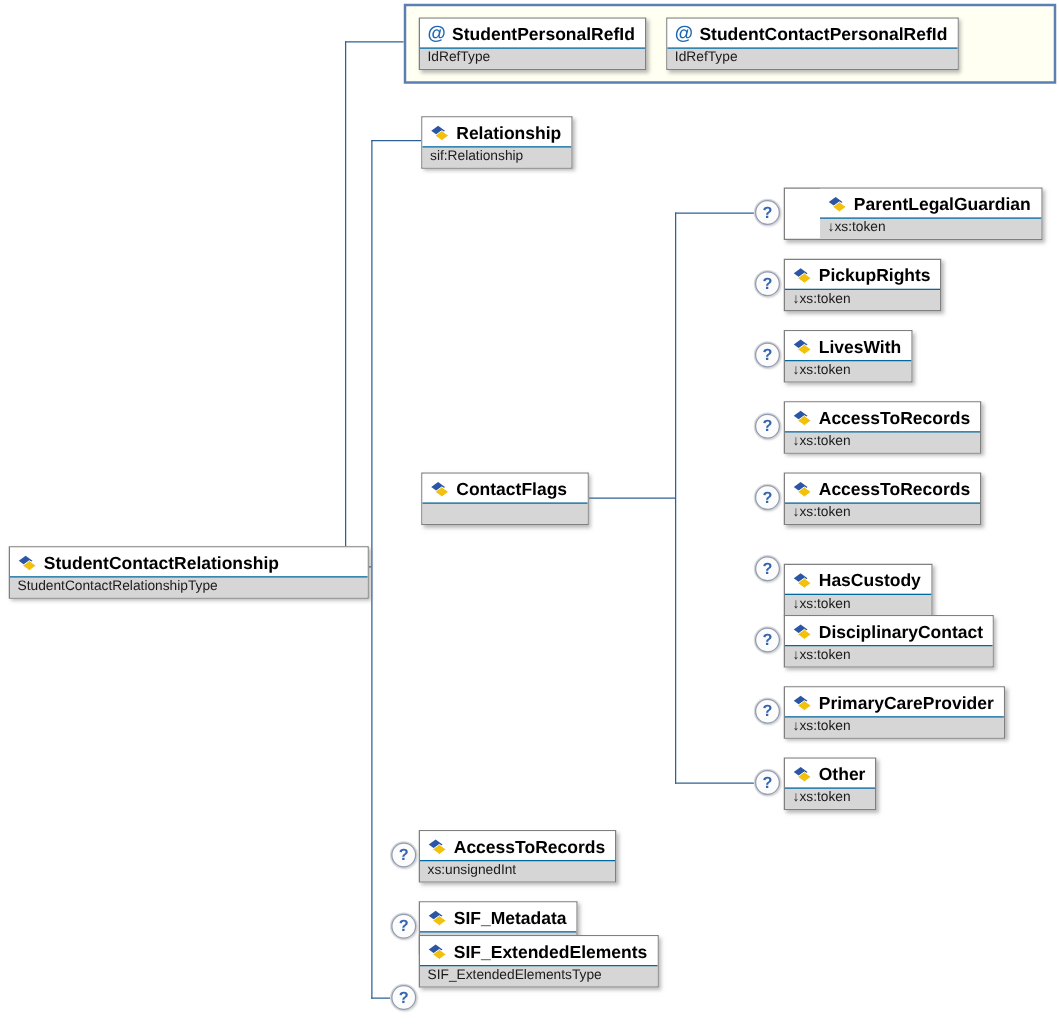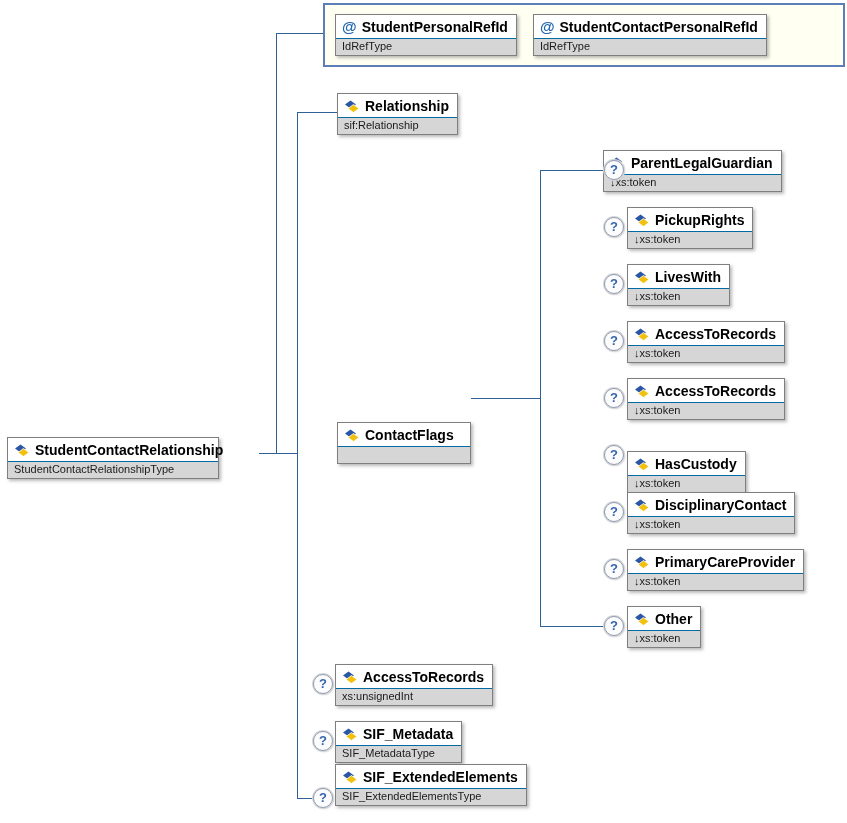--- a/index.html
+++ b/index.html
@@ -76,21 +76,21 @@
     </div>
     <div class="node">
       <div class="title">
         <span class="at">@</span>
         <span>StudentContactPersonalRefId</span>
       </div>
       <div class="subtitle">IdRefType</div>
     </div>
   </div>
 
-  <div class="node" style="left:7px;top:437px;width:212px;">
+  <div class="node" style="left:7px;top:437px;width:288px;">
     <div class="title">
       <span class="el-icon">
         <svg width="16" height="13" viewBox="0 0 16 13">
             <polygon points="1,4.5 6.5,0.5 12,4.5 6.5,8.5" fill="#2b56a5"></polygon>
             <polygon points="4,8.5 9.5,4.5 15,8.5 9.5,12.5" fill="#f2c10e" stroke="#ffffff" stroke-width="0.8"></polygon>
           </svg>
       </span>
       <span>StudentContactRelationship</span>
     </div>
     <div class="subtitle">StudentContactRelationshipType</div>
@@ -102,21 +102,21 @@
         <svg width="16" height="13" viewBox="0 0 16 13">
             <polygon points="1,4.5 6.5,0.5 12,4.5 6.5,8.5" fill="#2b56a5"></polygon>
             <polygon points="4,8.5 9.5,4.5 15,8.5 9.5,12.5" fill="#f2c10e" stroke="#ffffff" stroke-width="0.8"></polygon>
           </svg>
       </span>
       <span>Relationship</span>
     </div>
     <div class="subtitle">sif:Relationship</div>
   </div>
 
-  <div class="node" style="left:337px;top:378px;width:134px;margin-top:44px;">
+  <div class="node" style="left:337px;top:378px;width:134px;">
     <div class="title">
       <span class="el-icon">
         <svg width="16" height="13" viewBox="0 0 16 13">
             <polygon points="1,4.5 6.5,0.5 12,4.5 6.5,8.5" fill="#2b56a5"></polygon>
             <polygon points="4,8.5 9.5,4.5 15,8.5 9.5,12.5" fill="#f2c10e" stroke="#ffffff" stroke-width="0.8"></polygon>
           </svg>
       </span>
       <span>ContactFlags</span>
     </div>
     <div class="subtitle"></div>
@@ -144,35 +144,35 @@
             <polygon points="1,4.5 6.5,0.5 12,4.5 6.5,8.5" fill="#2b56a5"></polygon>
             <polygon points="4,8.5 9.5,4.5 15,8.5 9.5,12.5" fill="#f2c10e" stroke="#ffffff" stroke-width="0.8"></polygon>
           </svg>
       </span>
       <span>SIF_Metadata</span>
     </div>
     <div class="subtitle">SIF_MetadataType</div>
   </div>
 
   <div class="opt" style="left:313px;top:788px;">?</div>
-  <div class="node" style="left:335px;top:764px;">
+  <div class="node" style="left:335px;top:748px;">
     <div class="title">
       <span class="el-icon">
         <svg width="16" height="13" viewBox="0 0 16 13">
             <polygon points="1,4.5 6.5,0.5 12,4.5 6.5,8.5" fill="#2b56a5"></polygon>
             <polygon points="4,8.5 9.5,4.5 15,8.5 9.5,12.5" fill="#f2c10e" stroke="#ffffff" stroke-width="0.8"></polygon>
           </svg>
       </span>
       <span>SIF_ExtendedElements</span>
     </div>
     <div class="subtitle">SIF_ExtendedElementsType</div>
   </div>
 
   <div class="opt" style="left:604px;top:160px;">?</div>
-  <div class="node" style="left:603px;top:150px;">
+  <div class="node" style="left:627px;top:150px;padding-left:28px;">
     <div class="title">
       <span class="el-icon">
         <svg width="16" height="13" viewBox="0 0 16 13">
             <polygon points="1,4.5 6.5,0.5 12,4.5 6.5,8.5" fill="#2b56a5"></polygon>
             <polygon points="4,8.5 9.5,4.5 15,8.5 9.5,12.5" fill="#f2c10e" stroke="#ffffff" stroke-width="0.8"></polygon>
           </svg>
       </span>
       <span>ParentLegalGuardian</span>
     </div>
     <div class="subtitle">↓xs:token</div>

